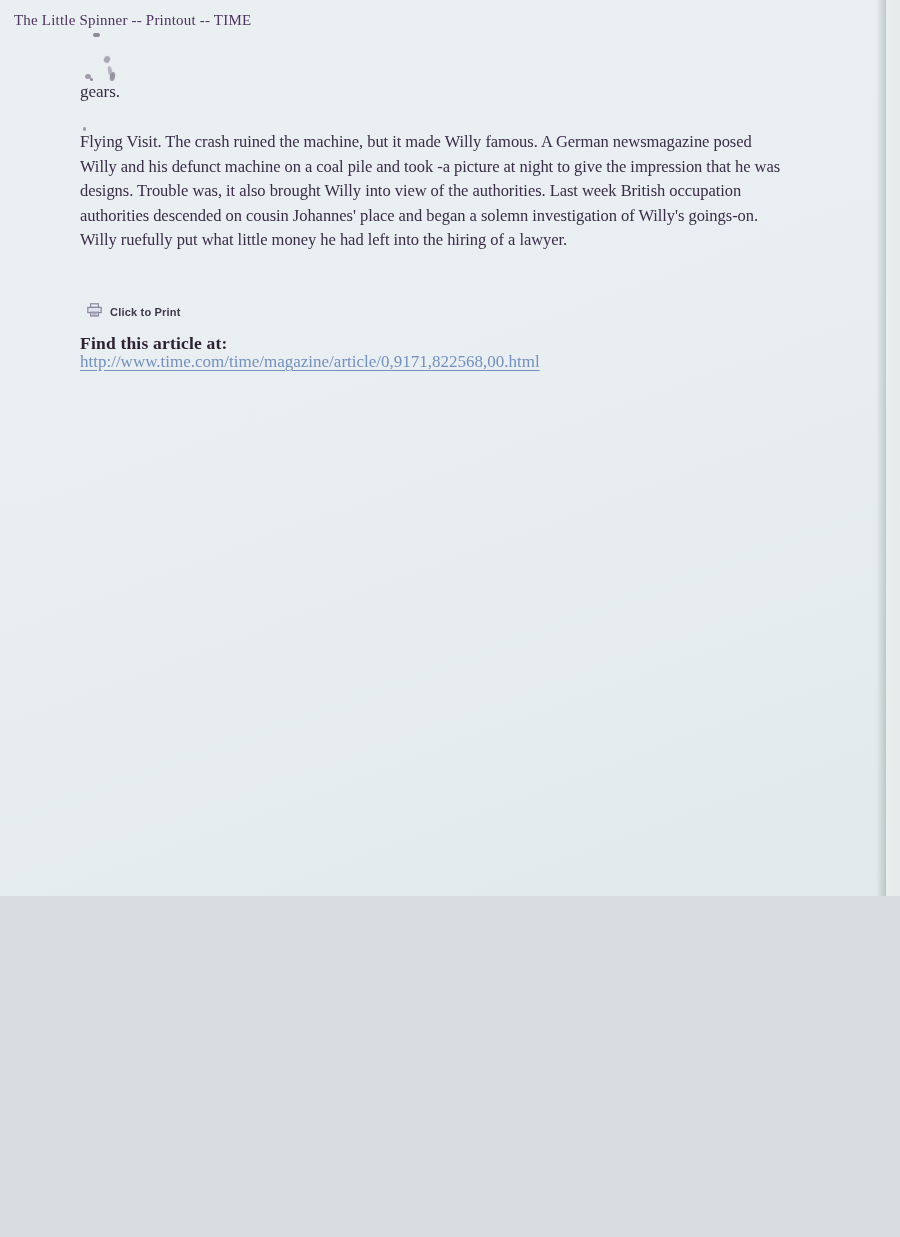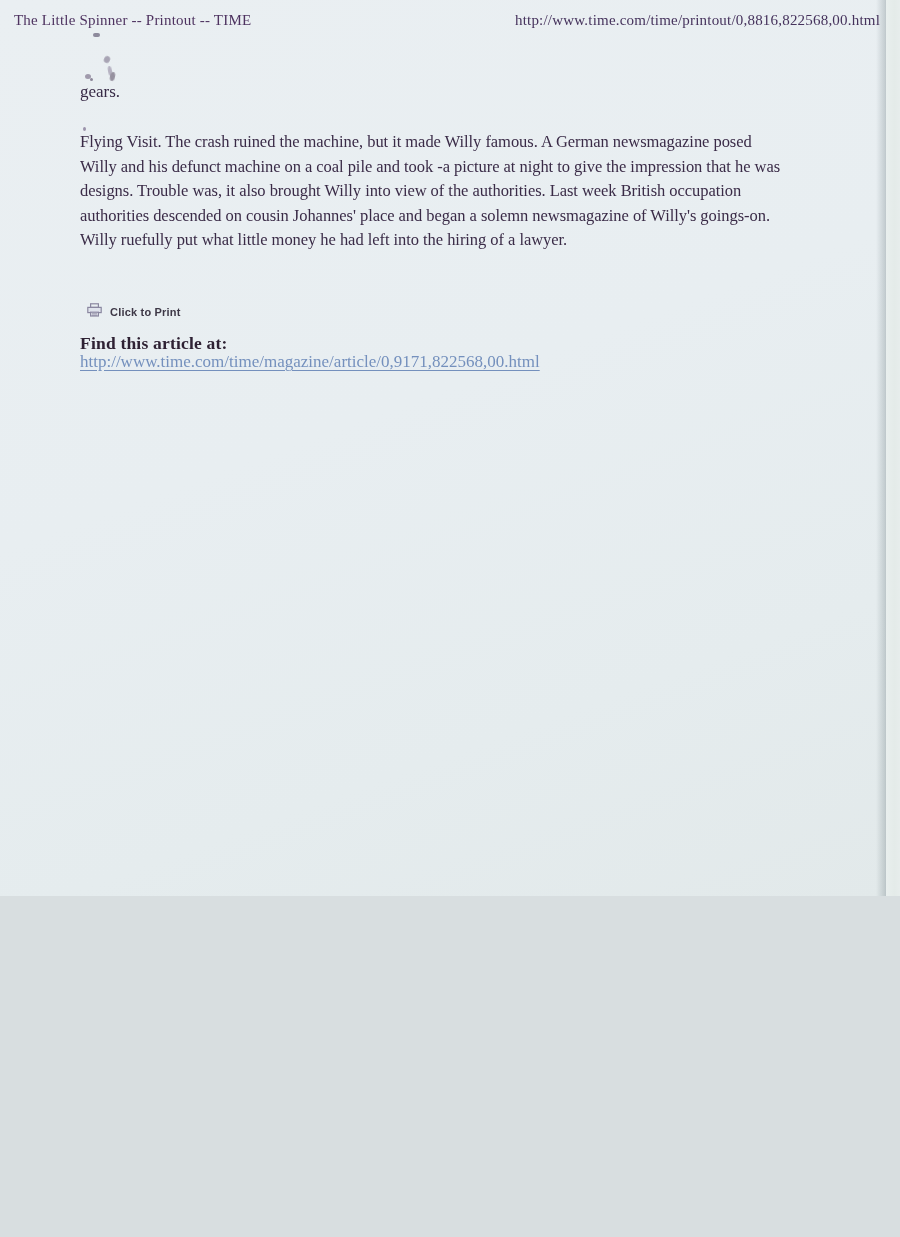--- a/index.html
+++ b/index.html
@@ -72,37 +72,36 @@
 </style>
 </head>
 <body>
 
 <div class="page">
 
   <div class="edge-shadow"></div>
   <div class="edge-strip"></div>
 
   <div class="hdr hdr-left">The Little Spinner -- Printout -- TIME</div>
-  <div class="hdr hdr-right">http://www.time.com/time/printout/0,8816,822568,00.html</div>
 
   <div class="smudge s1"></div>
   <div class="smudge s2"></div>
   <div class="smudge s3"></div>
   <div class="smudge s4"></div>
   <div class="smudge s5"></div>
   <div class="smudge s6"></div>
   <div class="smudge s7"></div>
 
   <div class="fragment">gears.</div>
 
   <div class="para">
     <div class="line">Flying Visit. The crash ruined the machine, but it made Willy famous. A German newsmagazine posed</div>
     <div class="line">Willy and his defunct machine on a coal pile and took -a picture at night to give the impression that he was</div>
     <div class="line">designs. Trouble was, it also brought Willy into view of the authorities. Last week British occupation</div>
-    <div class="line">authorities descended on cousin Johannes' place and began a solemn newsmagazine of Willy's goings-on.</div>
+    <div class="line">authorities descended on cousin Johannes' place and began a solemn investigation of Willy's goings-on.</div>
     <div class="line">Willy ruefully put what little money he had left into the hiring of a lawyer.</div>
   </div>
 
   <div class="print-row">
     <span class="printer-icon">
       <svg width="15" height="14" viewBox="0 0 15 14">
         <g fill="none" stroke="#8a87a0" stroke-width="1.2">
           <rect x="3.6" y="0.8" width="7.8" height="3.6"></rect>
           <rect x="0.8" y="4.4" width="13.4" height="5.2" fill="#dfe3ec"></rect>
           <rect x="3.6" y="9.2" width="7.8" height="3.8" fill="#eef1f5"></rect>

